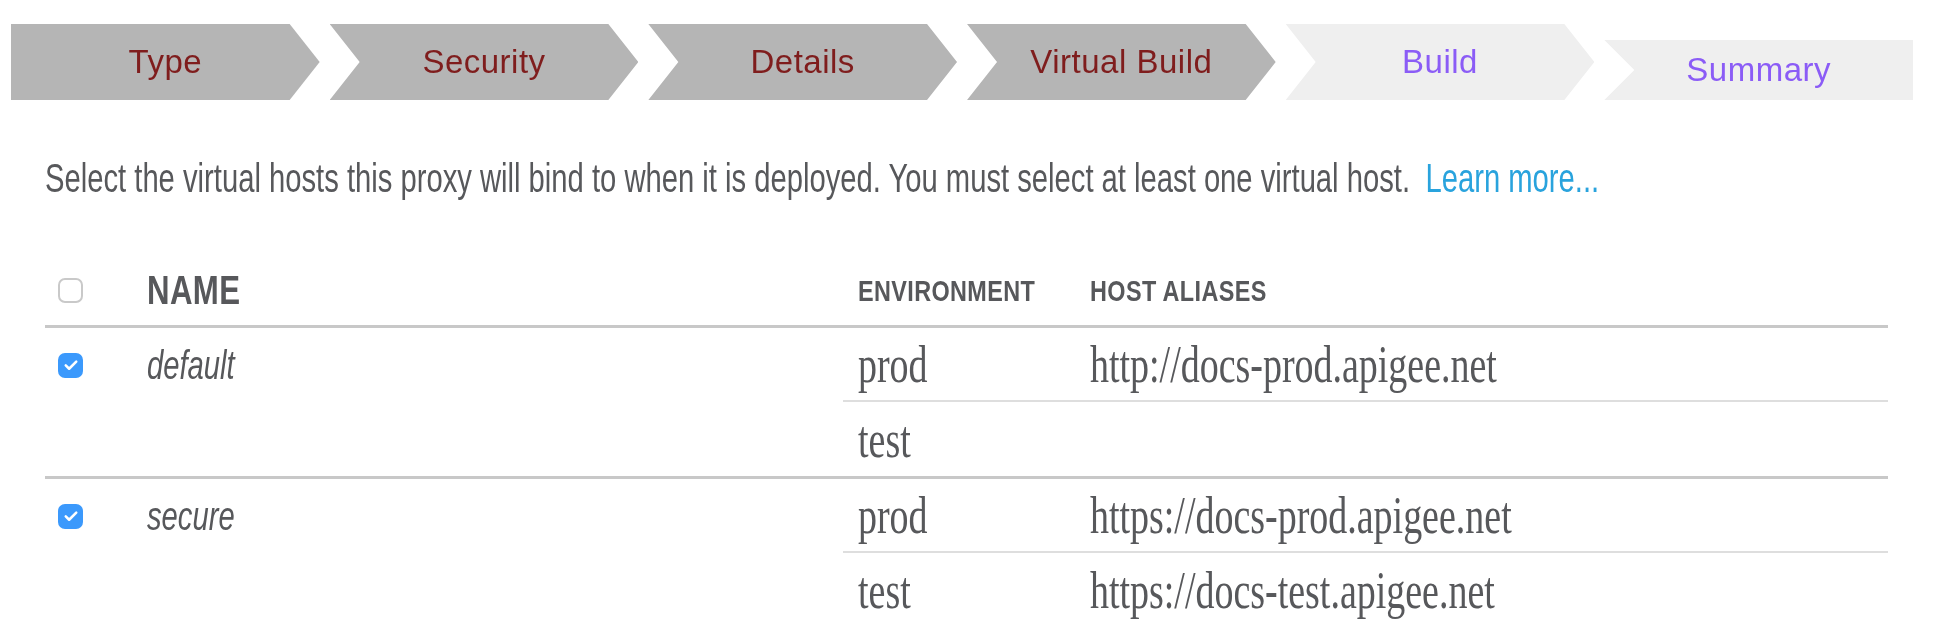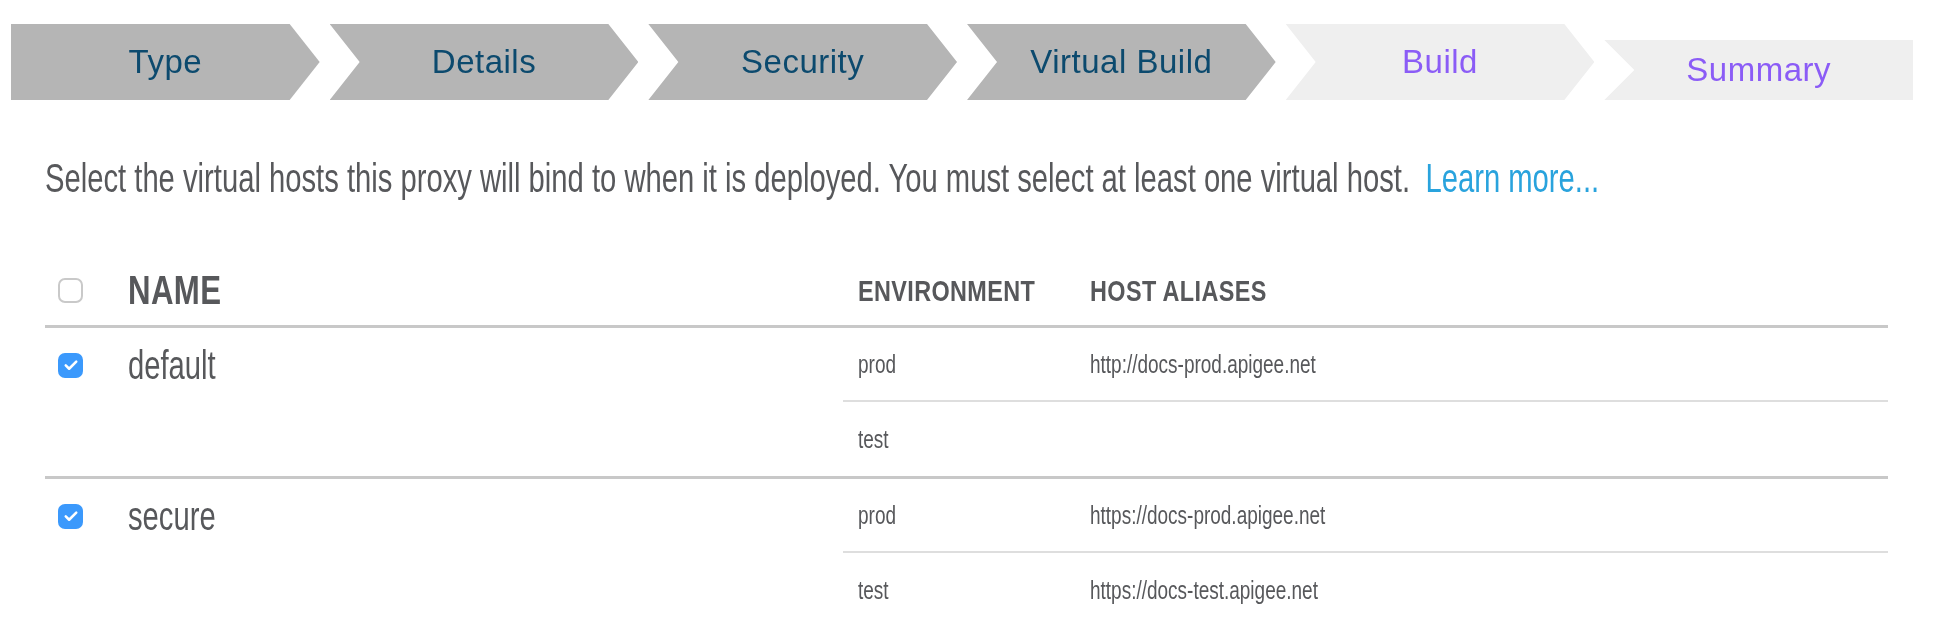--- a/index.html
+++ b/index.html
@@ -19,21 +19,21 @@
     font-size: 33px; letter-spacing: 0.5px;
     clip-path: polygon(0 0, calc(100% - 30px) 0, 100% 50%, calc(100% - 30px) 100%, 0 100%, 30px 50%);
   }
   .step:first-child {
     clip-path: polygon(0 0, calc(100% - 30px) 0, 100% 50%, calc(100% - 30px) 100%, 0 100%);
   }
   .step:last-child {
     clip-path: polygon(0 0, 100% 0, 100% 100%, 0 100%, 30px 50%);
     margin-top: 16px;
   }
-  .step[data-state="active"]   { background: #b5b5b5; color: #0c4a6e; }
+  .step[data-state="active"]   { background: #b5b5b5; color: #7f1d1d; }
   .step[data-state="inactive"] { background: #efefef; color: #8b5cf6; }
 
   
   .intro {
     margin: 52px 0 0 45px; white-space: nowrap;
     font-size: 40px; line-height: 52px; height: 52px;
   }
   .cx {
     display: inline-block; transform: scaleX(0.73); transform-origin: 0 50%;
     white-space: nowrap;
@@ -57,47 +57,47 @@
   .col-right .pad { padding-left: 15px; }
 
   .checkbox {
     width: 25px; height: 25px; border-radius: 7px; margin-left: 13px;
     display: flex; align-items: center; justify-content: center; flex: none;
     cursor: pointer;
   }
   .checkbox[data-checked="false"] { background: #ffffff; border: 2px solid #c9c9c9; }
   .checkbox[data-checked="true"]  { background: #3b99fc; border: none; }
 
-  .name-label { margin-left: 45px; font-size: 40px; }
+  .name-label { margin-left: 64px; font-size: 40px; }
 
   .tgroup { display: flex; border-bottom: 3px solid #c8c8c8; }
   .tgroup:last-child { border-bottom: none; }
-  .tgroup .col-left { height: 74px; }
+  .tgroup .col-left { height: 74px; font-style: italic; }
 
   .bindings { flex: 1; }
   .binding-row {
     display: grid; grid-template-columns: 247px 1fr; align-items: center;
     height: 74px; border-bottom: 2px solid #dedede;
   }
   .binding-row:last-child { border-bottom: none; }
-  .cell { font-size: 26px; }
+  .cell { font-size: 52px; font-family: Liberation Serif, serif; }
   .cell .pad-inner { padding-left: 15px; display: inline-block; }
 </style>
 </head>
 <body>
 
 <div class="stepper">
   <div class="step" data-state="active">
     <span>Type</span>
   </div>
   <div class="step" data-state="active">
-    <span>Details</span>
+    <span>Security</span>
   </div>
   <div class="step" data-state="active">
-    <span>Security</span>
+    <span>Details</span>
   </div>
   <div class="step" data-state="active">
     <span>Virtual Build</span>
   </div>
   <div class="step" data-state="inactive">
     <span>Build</span>
   </div>
   <div class="step" data-state="inactive">
     <span>Summary</span>
   </div>

